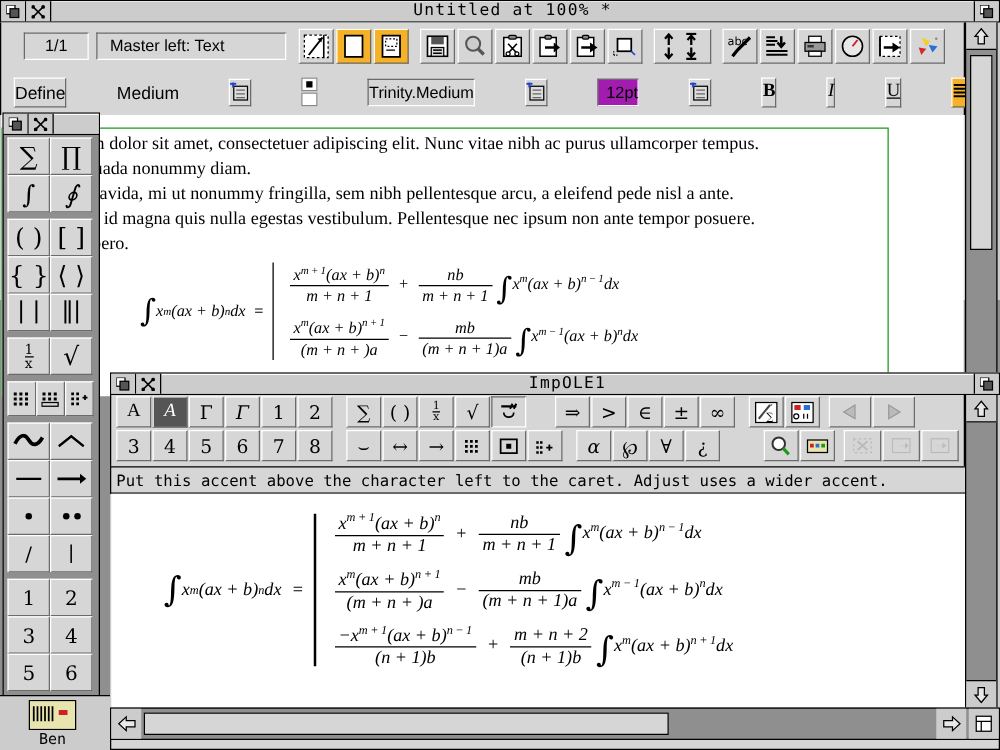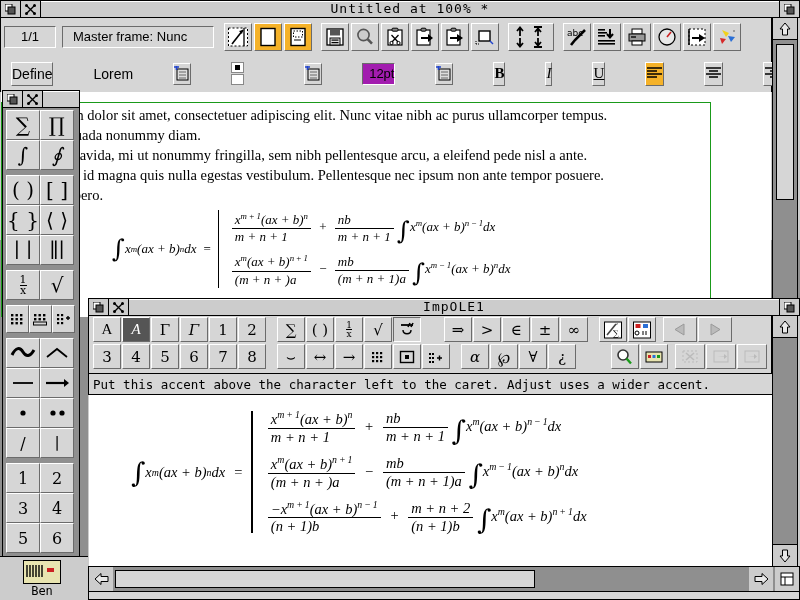--- a/index.html
+++ b/index.html
@@ -64,21 +64,21 @@
   }
 
   
   #mainwin { left: 0; top: 0; width: 800px; height: 240px; }
   #main-title { width: 800px; }
   #main-toolbar {
     position: absolute; left: 0; top: 18px; width: 772px; height: 74px;
     background: #d6d6d6;
     border-left: 1px solid #000; border-right: 1px solid #000;
   }
-  .tbrow { display: flex; align-items: center; height: 37px; padding-left: 3px; gap: 0; }
+  .tbrow { display: flex; align-items: center; height: 37px; padding-left: 18px; gap: 0; }
 
   .field {
     background: #d6d6d6;
     border-top: 1px solid #6b6b6b; border-left: 1px solid #6b6b6b;
     border-right: 1px solid #ffffff; border-bottom: 1px solid #ffffff;
     display:flex; align-items:center; justify-content:center;
     font-size: 13px; color:#000; height: 22px;
   }
   .wfield {
     background: #a21caf;
@@ -154,21 +154,21 @@
     white-space: nowrap; overflow:hidden;
   }
   #ole-canvas {
     position:absolute; left:1px; top:97px; width:683px; height:171px;
     background:#ffffff; overflow:hidden;
   }
 
   
   .math { font-family:"Liberation Serif", serif; color:#000; }
   .mi { font-style: italic; }
-  .frac { display:inline-block; vertical-align:middle; text-align:left; }
+  .frac { display:inline-block; vertical-align:middle; text-align:center; }
   .frac .num { display:block; padding: 0 3px; }
   .frac .den { display:block; border-top:1px solid #000; padding: 0 3px; }
   .sup { font-size: 0.68em; vertical-align: super; }
   .intg { font-family:"DejaVu Serif", serif; font-size: 1.9em; font-style: italic;
           vertical-align: -0.32em; line-height: 0; display:inline-block; }
   .caseblock { display:inline-flex; align-items:center; }
   .caserows { display:inline-block; }
   .caserow { padding: 4px 0 4px 7px; white-space: nowrap; }
 
   
@@ -211,21 +211,21 @@
             <rect x="3" y="3" width="7" height="7" fill="#555" stroke="#000"></rect>
           </svg>
       </div>
     </div>
 
     <div id="main-toolbar">
 
       <div class="tbrow">
         <div class="field" style="width:52px;">1/1</div>
         <div style="width:6px"></div>
-        <div class="field" style="width:152px; justify-content:flex-start; padding-left:10px;">Master frame: Nunc</div>
+        <div class="field" style="width:152px; justify-content:flex-start; padding-left:10px;">Master left: Text</div>
         <div style="width:10px"></div>
 
         <div class="btn3d icnbtn">
           <svg width="22" height="22" viewBox="0 0 22 22">
               <rect x="1.5" y="2" width="19" height="18" fill="#fff" stroke="#000" stroke-dasharray="2 2"></rect>
               <path d="M5 18 L16 4" stroke="#000" stroke-width="1.6"></path>
               <path d="M16 4 L12 5 L15 8 Z" fill="#000"></path>
               <path d="M17 2 L17 20" stroke="#000" stroke-width="1.3"></path>
             </svg>
         </div>
@@ -343,37 +343,38 @@
               <path d="M11 9 L18 10 L14 15 Z" fill="#2a6fd6"></path>
               <path d="M3 11 L9 12 L5 17 Z" fill="#d62a2a"></path>
               <circle cx="17" cy="4" r="1" fill="#888"></circle>
             </svg>
         </div>
       </div>
 
       <div class="tbrow" style="padding-left:10px;gap:20px;">
         <div class="btn3d" style="width:62px;height:24px;font-size:14px;">Define</div>
         <div style="width:10px"></div>
-        <div style="font-size:14px;color:#000;">Lorem</div>
+        <div style="font-size:14px;color:#000;">Medium</div>
         <div style="width:4px"></div>
         <div class="btn3d" style="width:22px;height:22px;">
           <svg width="16" height="16" viewBox="0 0 16 16">
               <rect x="3" y="3" width="11" height="11" fill="#ddd" stroke="#000"></rect>
               <path d="M5 6 H12 M5 9 H12 M5 12 H12" stroke="#666"></path>
               <path d="M0 1 L5 1 M2.5 -1 L2.5 4" stroke="#2244cc" stroke-width="1.6"></path>
             </svg>
         </div>
         <div style="width:10px"></div>
         <div style="display:flex;flex-direction:column;gap:1px;">
           <div style="width:13px;height:11px;background:#fff;border:1px solid #888;display:flex;align-items:center;justify-content:center;">
             <div style="width:5px;height:5px;background:#000;"></div>
           </div>
           <div style="width:13px;height:11px;background:#fff;border:1px solid #888;"></div>
         </div>
         <div style="width:12px"></div>
+        <div class="field" style="width:132px;">Trinity.Medium</div>
         <div style="width:6px"></div>
         <div class="btn3d" style="width:22px;height:22px;">
           <svg width="16" height="16" viewBox="0 0 16 16">
               <rect x="3" y="3" width="11" height="11" fill="#ddd" stroke="#000"></rect>
               <path d="M5 6 H12 M5 9 H12 M5 12 H12" stroke="#666"></path>
               <path d="M0 1 L5 1 M2.5 -1 L2.5 4" stroke="#2244cc" stroke-width="1.6"></path>
             </svg>
         </div>
         <div style="width:6px"></div>
         <div class="wfield" style="width:66px;">12pt</div>

